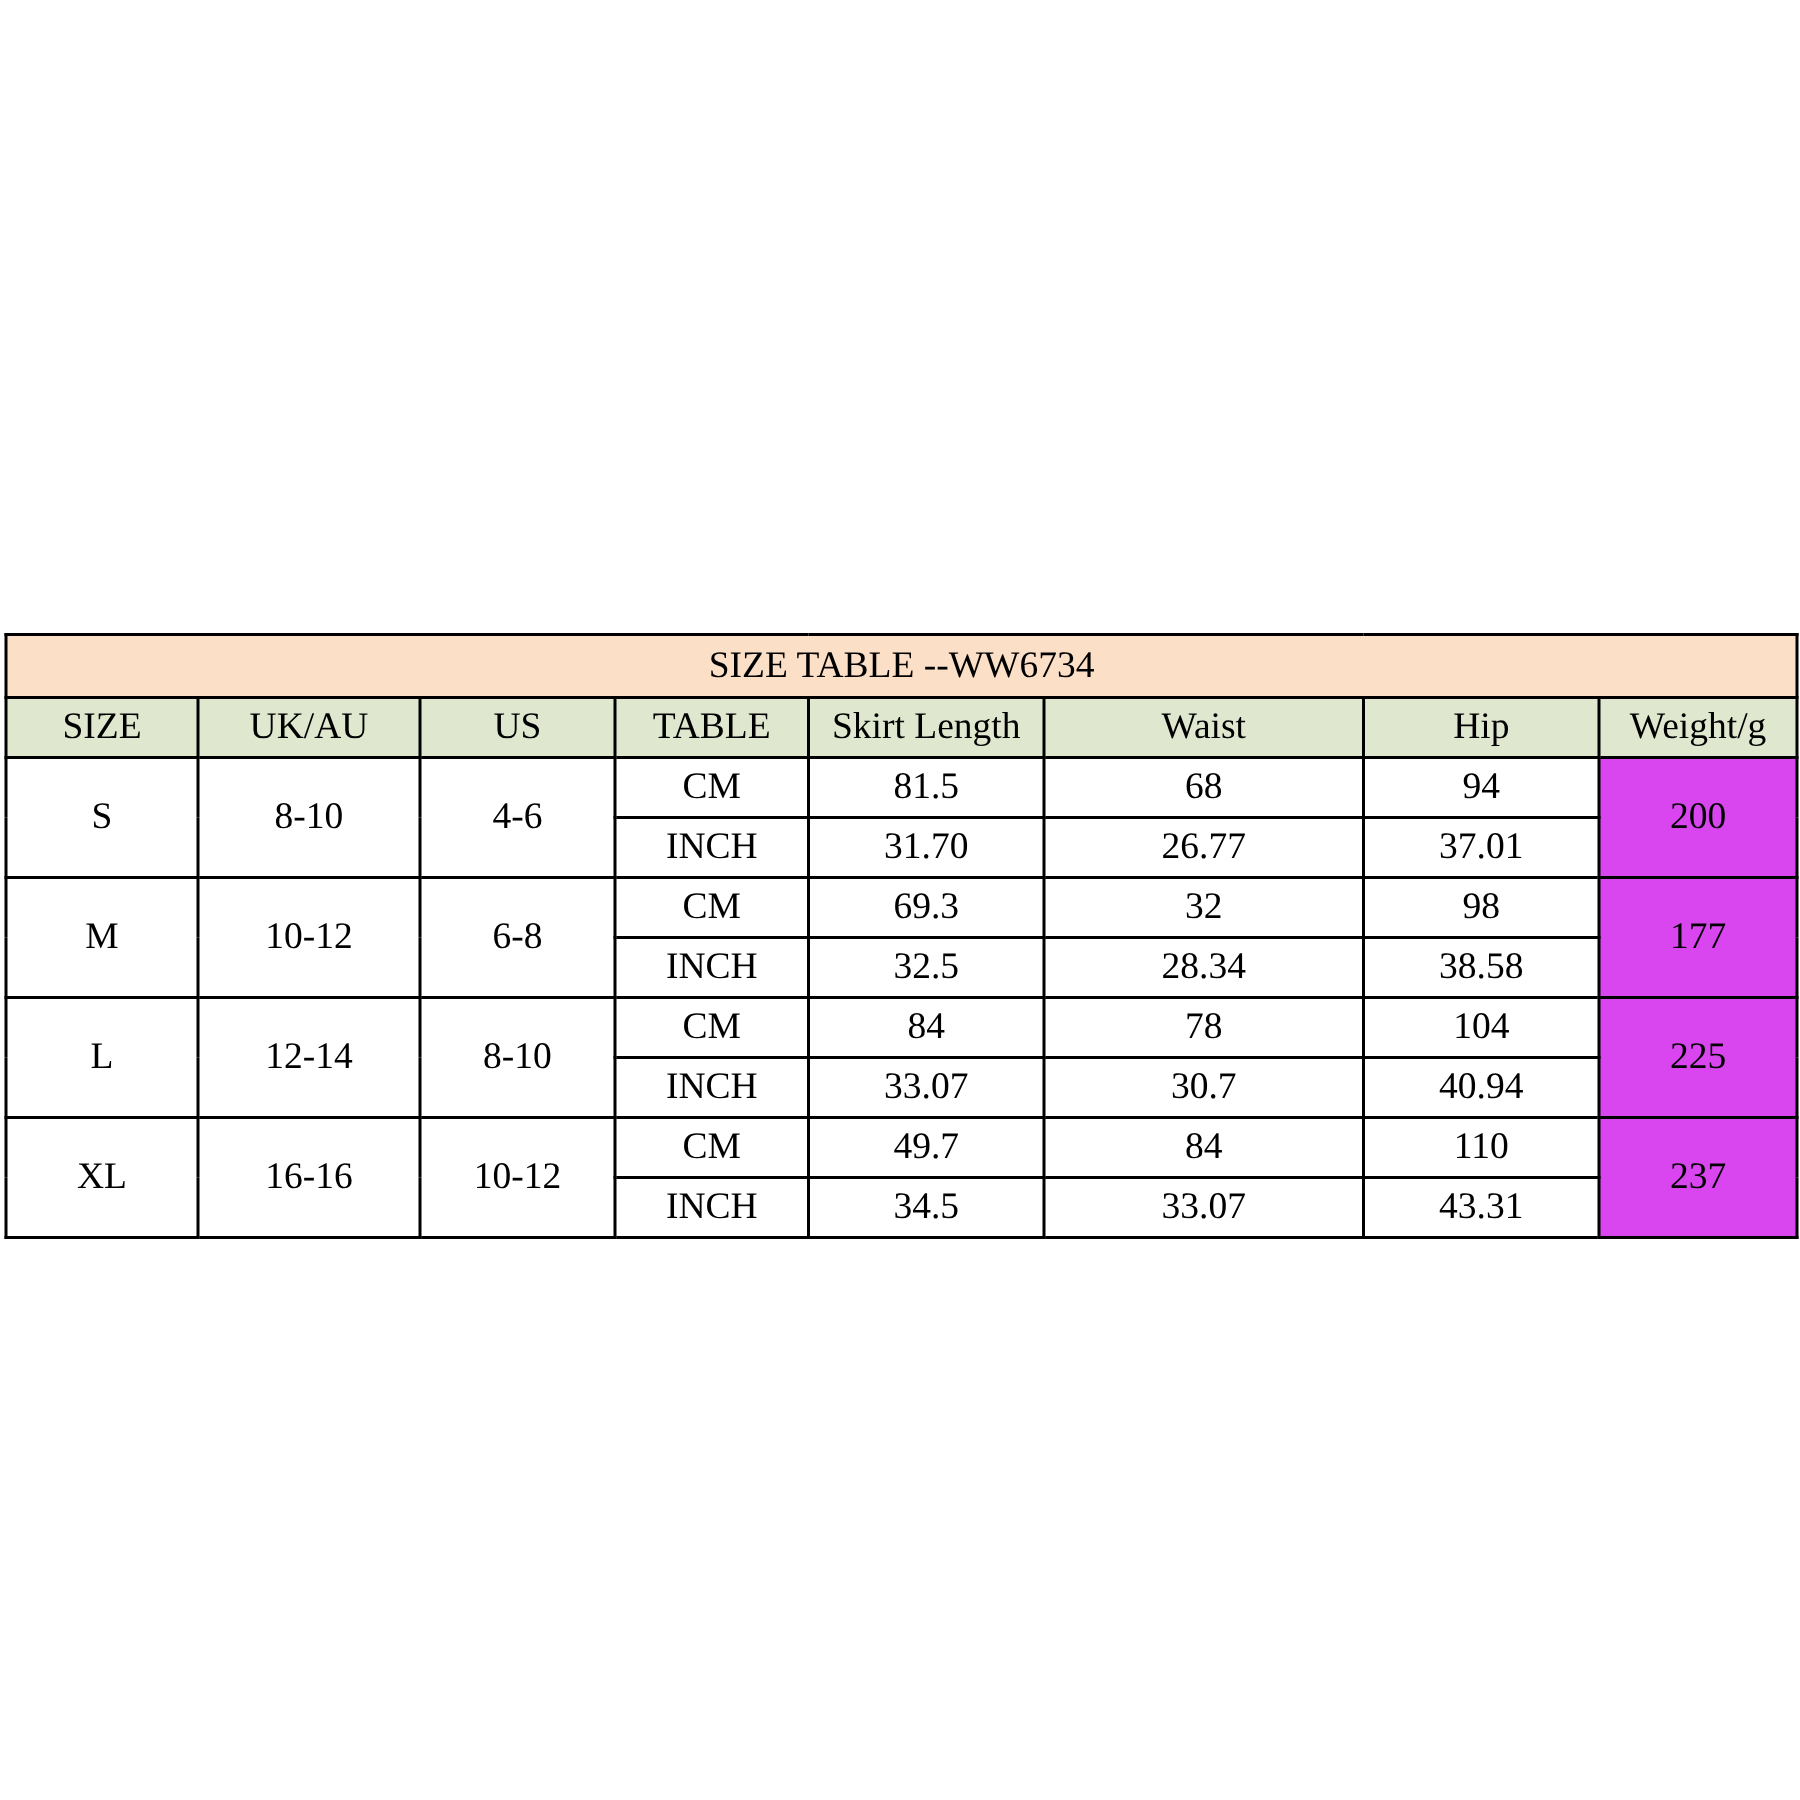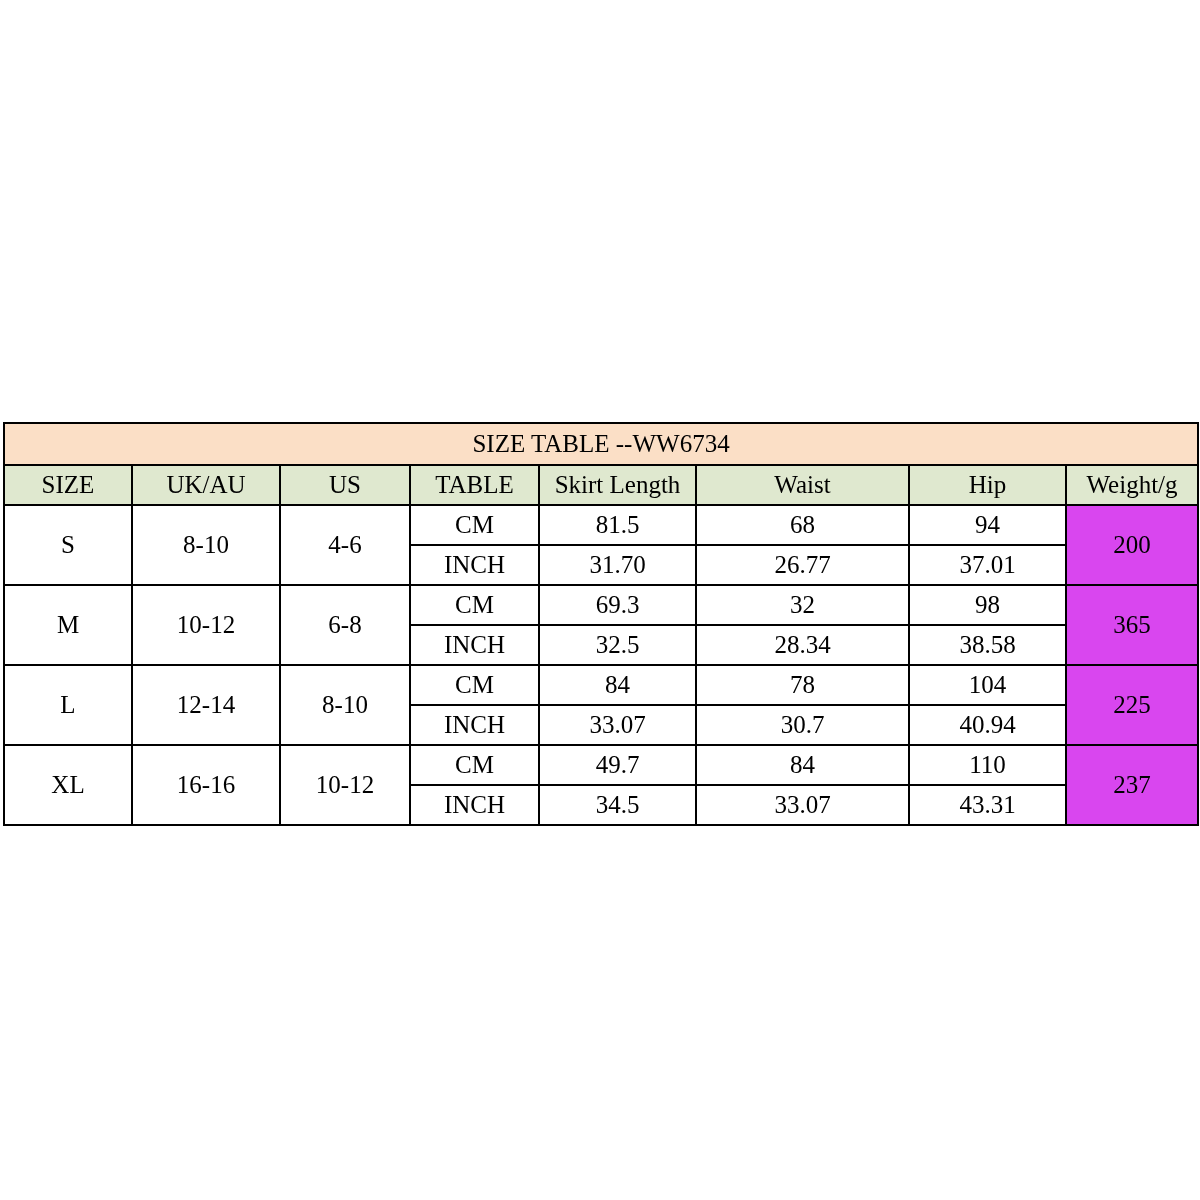--- a/index.html
+++ b/index.html
@@ -122,21 +122,21 @@
         </tr>
 
         <tr class="cm-row">
           <td class="sizecell" rowspan="2">M</td>
           <td class="sizecell" rowspan="2">10-12</td>
           <td class="sizecell" rowspan="2">6-8</td>
           <td>CM</td>
           <td>69.3</td>
           <td>32</td>
           <td>98</td>
-          <td class="weightcell" rowspan="2">365</td>
+          <td class="weightcell" rowspan="2">177</td>
         </tr>
         <tr class="in-row">
           <td>INCH</td>
           <td>32.5</td>
           <td>28.34</td>
           <td>38.58</td>
         </tr>
 
         <tr class="cm-row">
           <td class="sizecell" rowspan="2">L</td>

